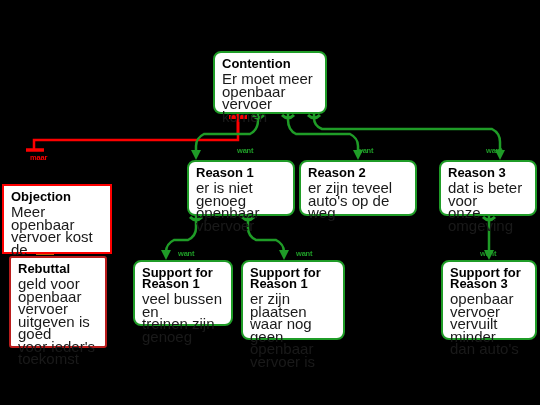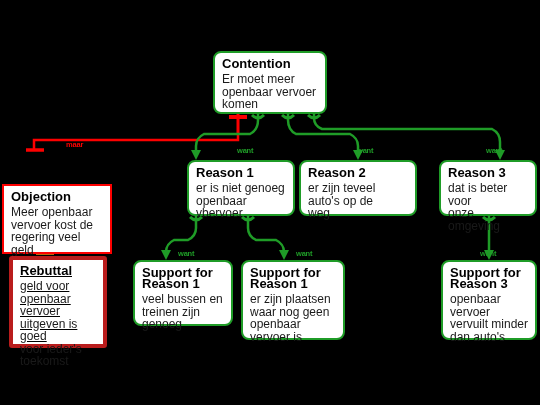--- a/index.html
+++ b/index.html
@@ -10,28 +10,28 @@
   }
   #canvas{position:absolute;left:0;top:0;width:540px;height:405px;}
   svg.wires{position:absolute;left:0;top:0;width:540px;height:405px;}
 
   .node{
     position:absolute;background:#ffffff;box-sizing:border-box;
     padding:5px 6px 6px 7px;
   }
   .node.green{border:2px solid #1f9c27;border-radius:8px;}
   .node.red{border:2px solid #fd0000;border-radius:0px;margin-top:32px;}
-  .node.orange{border:4px solid #b91c1c;border-radius:3px;text-decoration:underline;}
+  .node.orange{border:2px solid #b91c1c;border-radius:3px;}
 
   .node .title{
     font-weight:bold;font-size:13px;color:#000;
     line-height:11px;margin:0 0 4px 0;white-space:pre-line;
   }
   .node .body{
-    font-size:12px;color:#1a1a1a;line-height:12.5px;
+    font-size:15px;color:#1a1a1a;line-height:12.5px;
     white-space:pre-line;
   }
 
   .wire-label{
     position:absolute;font-size:7.5px;font-weight:bold;
     letter-spacing:-0.2px;line-height:8px;
   }
   .lbl-green{color:#1f9c27;margin-left:18px;}
   .lbl-red{color:#fd0000;}
   .lbl-orange{color:#f58a15;}
@@ -91,21 +91,21 @@
       <polygon points="284,260 279,250 289,250" fill="#1f9c27"></polygon>
     </g>
 
     <g>
       <path d="M489,216 L489,256" stroke="#1f9c27" stroke-width="2.5" fill="none"></path>
       <path d="M483,217 Q489,223 495,217" stroke="#1f9c27" stroke-width="3" fill="none"></path>
       <polygon points="489,260 484,250 494,250" fill="#1f9c27"></polygon>
     </g>
   </svg>
 
-  <div class="wire-label lbl-red" style="left:30px;top:141px;margin-left:36px;">maar</div>
+  <div class="wire-label lbl-red" style="left:30px;top:154px;">maar</div>
 
   <div class="wire-label lbl-orange" style="left:28px;top:246px;">echter</div>
 
   <div class="wire-label lbl-green" style="left:219px;top:147px;">want</div>
 
   <div class="wire-label lbl-green" style="left:339px;top:147px;">want</div>
 
   <div class="wire-label lbl-green" style="left:468px;top:147px;">want</div>
 
   <div class="wire-label lbl-green" style="left:160px;top:250px;">want</div>

